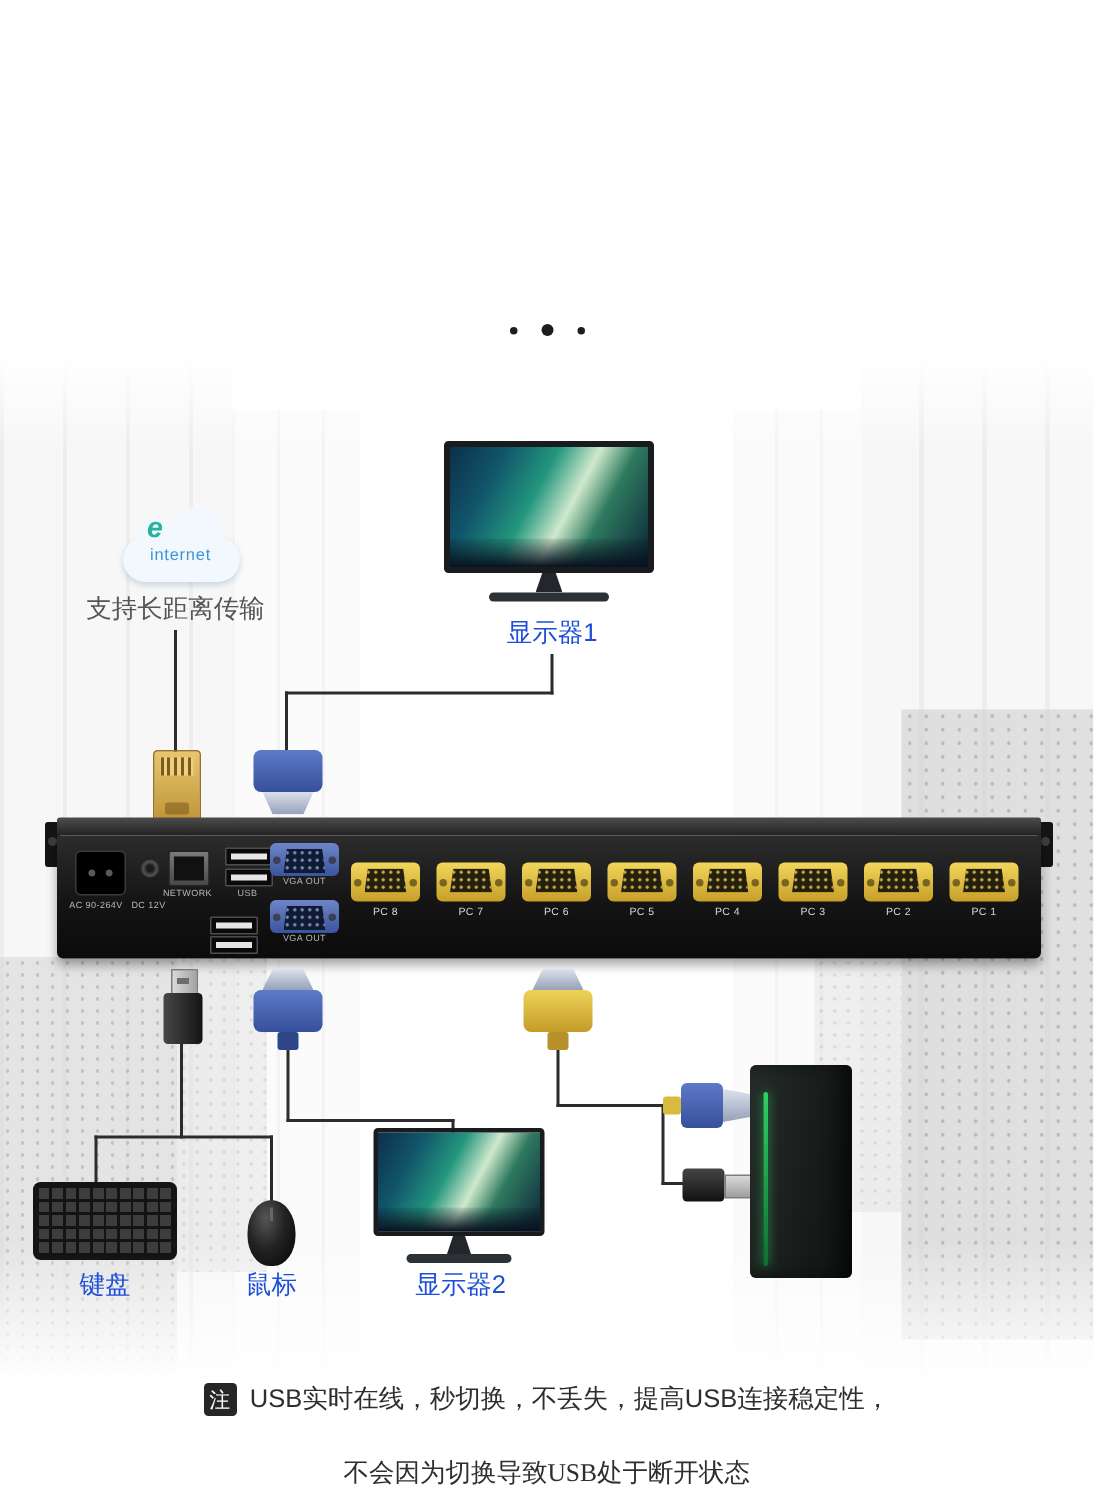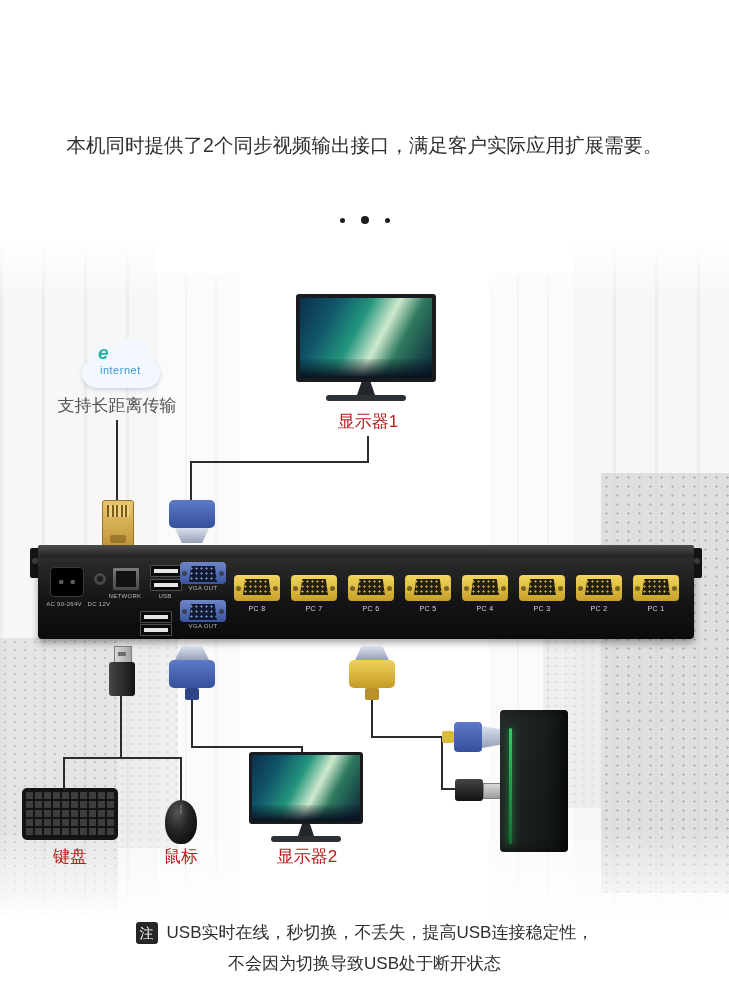--- a/index.html
+++ b/index.html
@@ -34,21 +34,21 @@
   .bg-dark-br{right:0;bottom:45px;width:128px;height:420px;opacity:.6;background-color:#d0d0d0;
          background-image:radial-gradient(circle,#8f8f8f 1px,transparent 1.4px);background-size:11px 9px;}
   .bg-mid-l{left:118px;bottom:90px;width:60px;height:220px;opacity:.35;background-color:#dadada;
          background-image:radial-gradient(circle,#a5a5a5 1px,transparent 1.3px);background-size:9px 8px;}
   .bg-mid-r{right:128px;bottom:130px;width:58px;height:250px;opacity:.35;background-color:#dadada;
          background-image:radial-gradient(circle,#a5a5a5 1px,transparent 1.3px);background-size:9px 8px;}
   .bg-fade-top{left:0;top:0;width:100%;height:60px;background:linear-gradient(#ffffff,rgba(255,255,255,0));}
   .bg-fade-bot{left:0;bottom:0;width:100%;height:110px;background:linear-gradient(rgba(255,255,255,0),#ffffff 85%);}
 
   
-  .lbl{position:absolute;text-align:center;font-size:17px;color:#b91c1c;}
+  .lbl{position:absolute;text-align:center;font-size:17px;color:#1d4ed8;}
   .ln{position:absolute;background:#2c2c2c;}
   .l-cloud{left:116px;top:420px;width:2px;height:82px;}
   .l-m1a{left:367px;top:436px;width:2px;height:27px;}
   .l-m1b{left:190px;top:461px;width:179px;height:2px;}
   .l-m1c{left:190px;top:461px;width:2px;height:40px;}
   .l-usbv{left:120px;top:696px;width:2px;height:63px;}
   .l-kbmh{left:63px;top:757px;width:119px;height:2px;}
   .l-kbdv{left:63px;top:757px;width:2px;height:33px;}
   .l-mousev{left:180px;top:757px;width:2px;height:45px;}
   .l-m2v{left:191px;top:698px;width:2px;height:50px;}
@@ -207,42 +207,41 @@
   .pc-glow{position:absolute;left:9px;top:18px;width:3px;height:116px;border-radius:2px;
         background:linear-gradient(#2fd165,#0e six);
         background:linear-gradient(#2fd165,#0d6e31);box-shadow:0 0 7px rgba(37,177,77,.9);}
 
   
   .note{position:absolute;top:920px;left:0;width:729px;text-align:center;color:#2e2e2e;
         font-size:17px;line-height:26px;}
   .note-line1{display:flex;justify-content:center;align-items:center;gap:9px;}
   .note-badge{display:inline-flex;justify-content:center;align-items:center;width:22px;height:22px;
         background:#262626;color:#fff;font-size:14px;border-radius:3px;flex:0 0 auto;}
-  .note-line2{margin-top:5px;}
+  .note-line2{margin-top:23px;font-family:Liberation Serif, serif;}
 </style>
 </head>
 <body>
 
 <div class="page">
 
   <div class="bg">
     <div class="bg-l1"></div>
     <div class="bg-l2"></div>
     <div class="bg-r1"></div>
     <div class="bg-r2"></div>
     <div class="bg-dark-bl"></div>
     <div class="bg-dark-br"></div>
     <div class="bg-mid-l"></div>
     <div class="bg-mid-r"></div>
     <div class="bg-fade-top"></div>
     <div class="bg-fade-bot"></div>
   </div>
 
   <div class="desc">
-    <div>本机同时提供了2个同步视频输出接口，满足客户实际应用扩展需要。</div>
   </div>
   <div class="dots">
     <span class="d1"></span>
     <span class="d2"></span>
     <span class="d3"></span>
   </div>
 
   <div class="cloud">
     <div class="cloud-shape"></div>
     <span class="cloud-e">e</span>

